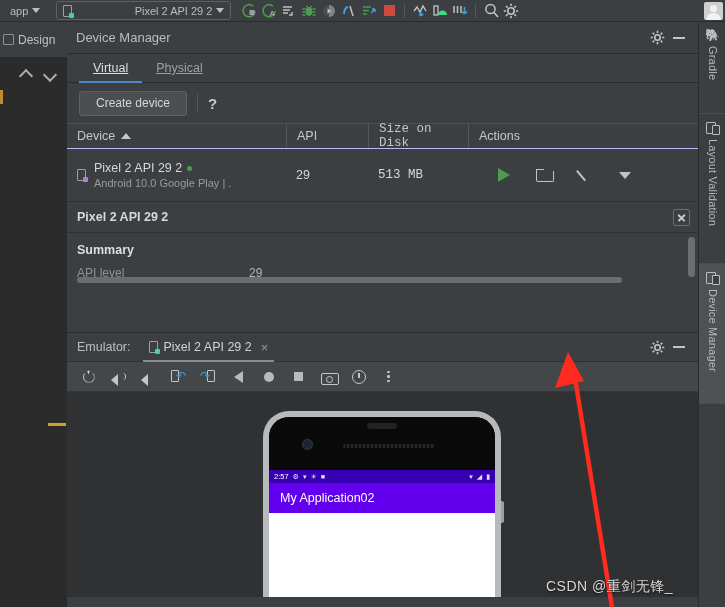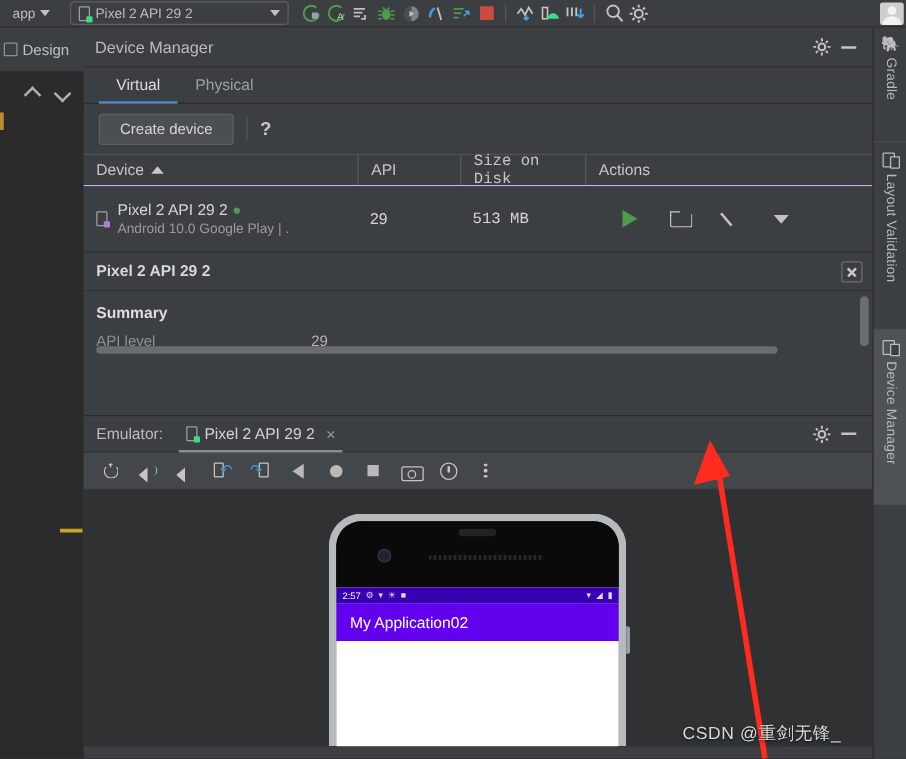--- a/index.html
+++ b/index.html
@@ -12,21 +12,21 @@
   #root { position: relative; width: 725px; height: 607px; background: #3c3f41; }
 
   
   .toolbar {
     position: absolute; left: 0; top: 0; width: 725px; height: 22px;
     background: #3c3f41; display: flex; align-items: center;
     border-bottom: 1px solid #2b2b2b;
   }
   .tb-combo {
     height: 19px; display: flex; align-items: center; gap: 4px;
-    padding: 0 6px; color: #bbbbbb; font-size: 11px; white-space: nowrap;
+    padding: 0 6px; color: #bbbbbb; font-size: 11px; white-space: nowrap; text-align: right;
   }
   .tb-combo.boxed { border: 1px solid #5e6060; border-radius: 3px; background: #3c3f41; }
   .tb-sep { width: 1px; height: 14px; background: #555759; margin: 0 5px; }
   .tb-icon {
     width: 20px; height: 20px; display: flex; align-items: center; justify-content: center;
     position: relative; flex: none;
   }
   .caret-dn {
     width: 0; height: 0; border-left: 4px solid transparent; border-right: 4px solid transparent;
     border-top: 5px solid #c0c0c0;
@@ -78,21 +78,21 @@
   }
   .dm-title { color: #bbbbbb; font-size: 13px; flex: 1; }
   .hdr-btn { width: 22px; height: 22px; display: flex; align-items: center; justify-content: center; }
   .minus { width: 12px; height: 2px; background: #c3c3c3; }
 
   .dm-tabs {
     height: 29px; display: flex; align-items: flex-end; padding-left: 12px; gap: 0;
     border-bottom: 1px solid #2b2b2b; background: #3c3f41;
   }
   .dm-tab {
-    padding: 0 14px 7px 14px; color: #9aa0a6; font-size: 12.5px; position: relative;
+    padding: 0 14px 7px 14px; color: #9aa0a6; font-size: 12.5px; position: relative; text-decoration: underline;
   }
   .dm-tab.active { color: #dcdcdc; }
   .dm-tab.active::after {
     content: ""; position: absolute; left: 0; right: 0; bottom: -1px; height: 2px; background: #4a88c7;
   }
 
   .dm-actionbar { height: 40px; display: flex; align-items: center; padding-left: 12px; gap: 0; }
   .create-btn {
     height: 25px; padding: 0 16px; border: 1px solid #5e6163; border-radius: 3px;
     background: #4b4f51; color: #d5d5d5; font-size: 12px; display: flex; align-items: center;

